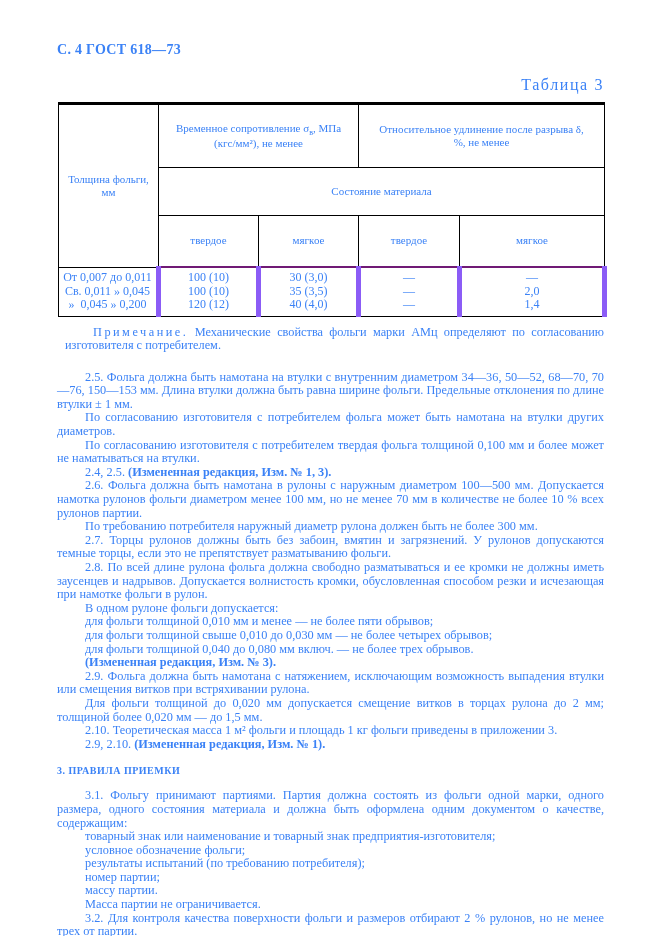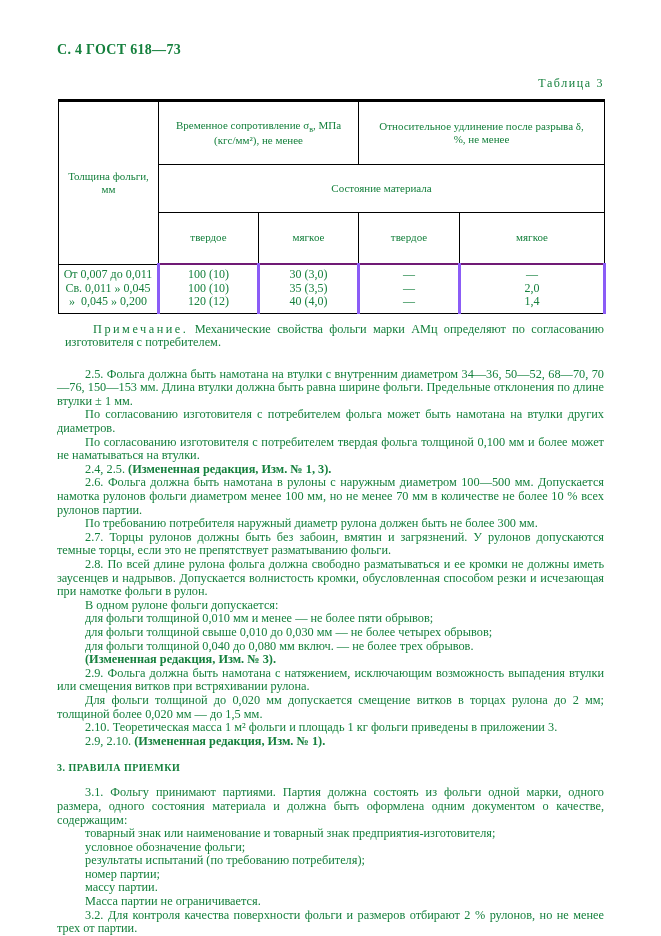--- a/index.html
+++ b/index.html
@@ -1,48 +1,48 @@
 <!DOCTYPE html>
 <html><head>
 <meta charset="utf-8">
 <style>
   html,body { margin:0; padding:0; background:#ffffff; }
   .page {
     width:661px; height:936px;
-    background:#ffffff; color:#15803d;
+    background:#ffffff; color:#3b82f6;
     font-family:"Liberation Serif","DejaVu Serif",serif;
     box-sizing:border-box;
     padding:42px 57px 0 57px;
     position:relative;
     overflow:hidden;
   }
   .page-header { font-weight:bold; font-size:14px; letter-spacing:0.3px; }
   .table-label {
-    text-align:right; font-size:12px; letter-spacing:1.6px;
+    text-align:right; font-size:16px; letter-spacing:1.6px;
     margin-top:18px; margin-bottom:8px;
   }
   table.gtable {
     border-collapse:collapse; table-layout:fixed;
     width:546px; margin-left:1px;
     border-top:3px solid #000;
     border-bottom:1.5px solid #000;
     border-left:1px solid #000;
     border-right:1px solid #000;
     font-size:11px;
   }
   table.gtable th {
     border:1px solid #000; font-weight:normal;
     text-align:center; vertical-align:middle;
     padding:16px 3px; line-height:1.2;
   }
   tr.r-group th { height:30px; }
   tr.r-state th { height:15px; }
   tr.r-sub th { height:18px; border-bottom:2px solid #701a75; }
   table.gtable td {
-    border-left:1px solid #000; border-right:3px solid #8b5cf6;
+    border-left:1px solid #000; border-right:5px solid #8b5cf6;
     border-top:none; border-bottom:none;
     font-size:12px; line-height:13.5px;
     text-align:center; padding:0 4px; vertical-align:top;
   }
   td.c-left { text-align:left; padding-left:7px; }
   tbody tr:first-child td { padding-top:3px; }
   tbody tr:last-child td { padding-bottom:4px; }
   sub.sigma-sub { font-size:8px; }
 
   .note {

